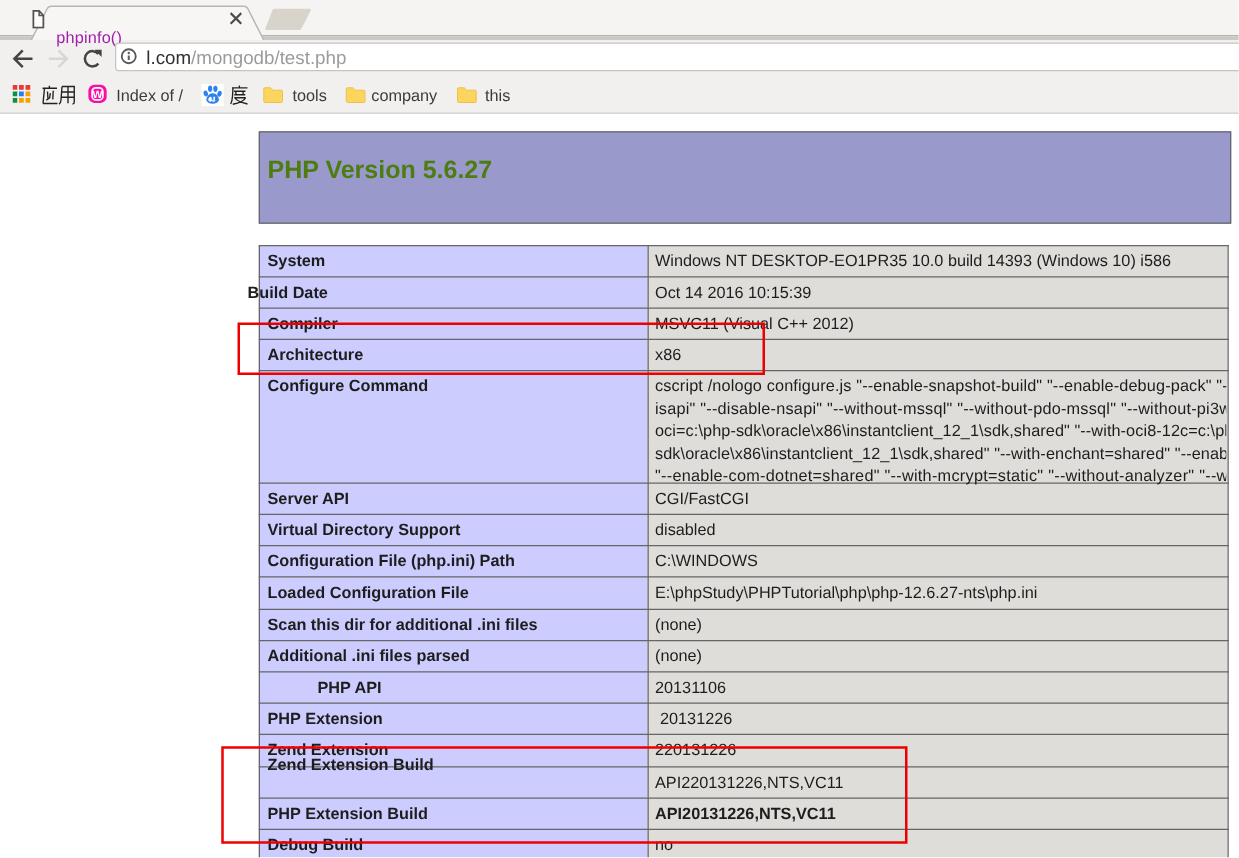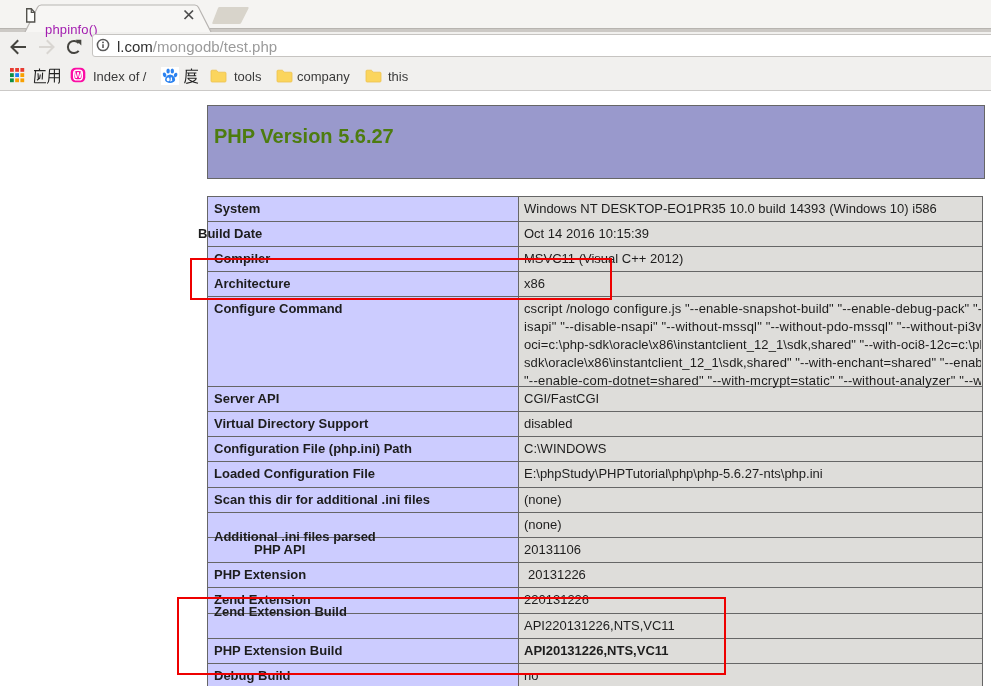--- a/index.html
+++ b/index.html
@@ -137,24 +137,24 @@
 <div class="abs val" style="left:524px;top:335.8px;width:457px;height:17.9px;line-height:17.9px;white-space:nowrap;overflow:hidden;letter-spacing:0.07px;">oci=c:\php-sdk\oracle\x86\instantclient_12_1\sdk,shared" "--with-oci8-12c=c:\ph</div>
 <div class="abs val" style="left:524px;top:353.7px;width:457px;height:17.9px;line-height:17.9px;white-space:nowrap;overflow:hidden;letter-spacing:0.08px;">sdk\oracle\x86\instantclient_12_1\sdk,shared" "--with-enchant=shared" "--enable</div>
 <div class="abs val" style="left:524px;top:371.6px;width:457px;height:17.9px;line-height:17.9px;white-space:nowrap;overflow:hidden;letter-spacing:0.22px;">"--enable-com-dotnet=shared" "--with-mcrypt=static" "--without-analyzer" "--wi</div>
 <div class="abs lbl" style="left:214px;top:386px;height:25px;line-height:25px;">Server API</div>
 <div class="abs val" style="left:524px;top:386px;height:25px;line-height:25px;">CGI/FastCGI</div>
 <div class="abs lbl" style="left:214px;top:411px;height:25px;line-height:25px;">Virtual Directory Support</div>
 <div class="abs val" style="left:524px;top:411px;height:25px;line-height:25px;">disabled</div>
 <div class="abs lbl" style="left:214px;top:436px;height:25px;line-height:25px;">Configuration File (php.ini) Path</div>
 <div class="abs val" style="left:524px;top:436px;height:25px;line-height:25px;">C:\WINDOWS</div>
 <div class="abs lbl" style="left:214px;top:461px;height:26px;line-height:26px;">Loaded Configuration File</div>
-<div class="abs val" style="left:524px;top:461px;height:26px;line-height:26px;">E:\phpStudy\PHPTutorial\php\php-5.6.27-nts\php.ini</div>
+<div class="abs val" style="left:524px;top:461px;height:26px;line-height:26px;">E:\phpStudy\PHPTutorial\php\php-12.6.27-nts\php.ini</div>
 <div class="abs lbl" style="left:214px;top:487px;height:25px;line-height:25px;">Scan this dir for additional .ini files</div>
 <div class="abs val" style="left:524px;top:487px;height:25px;line-height:25px;">(none)</div>
-<div class="abs lbl" style="left:214px;top:512px;height:25px;line-height:25px;margin-top:12px;">Additional .ini files parsed</div>
+<div class="abs lbl" style="left:214px;top:512px;height:25px;line-height:25px;">Additional .ini files parsed</div>
 <div class="abs val" style="left:524px;top:512px;height:25px;line-height:25px;">(none)</div>
 <div class="abs lbl" style="left:214px;top:537px;height:25px;line-height:25px;margin-left:40px;">PHP API</div>
 <div class="abs val" style="left:524px;top:537px;height:25px;line-height:25px;">20131106</div>
 <div class="abs lbl" style="left:214px;top:562px;height:25px;line-height:25px;">PHP Extension</div>
 <div class="abs val" style="left:528px;top:562px;height:25px;line-height:25px;">20131226</div>
 <div class="abs lbl" style="left:214px;top:587px;height:26px;line-height:26px;">Zend Extension</div>
 <div class="abs val" style="left:524px;top:587px;height:26px;line-height:26px;">220131226</div>
 <div class="abs lbl" style="left:214px;top:599px;height:25px;line-height:25px;">Zend Extension Build</div>
 <div class="abs val" style="left:524px;top:613px;height:25px;line-height:25px;">API220131226,NTS,VC11</div>
 <div class="abs lbl" style="left:214px;top:638px;height:25px;line-height:25px;">PHP Extension Build</div>

